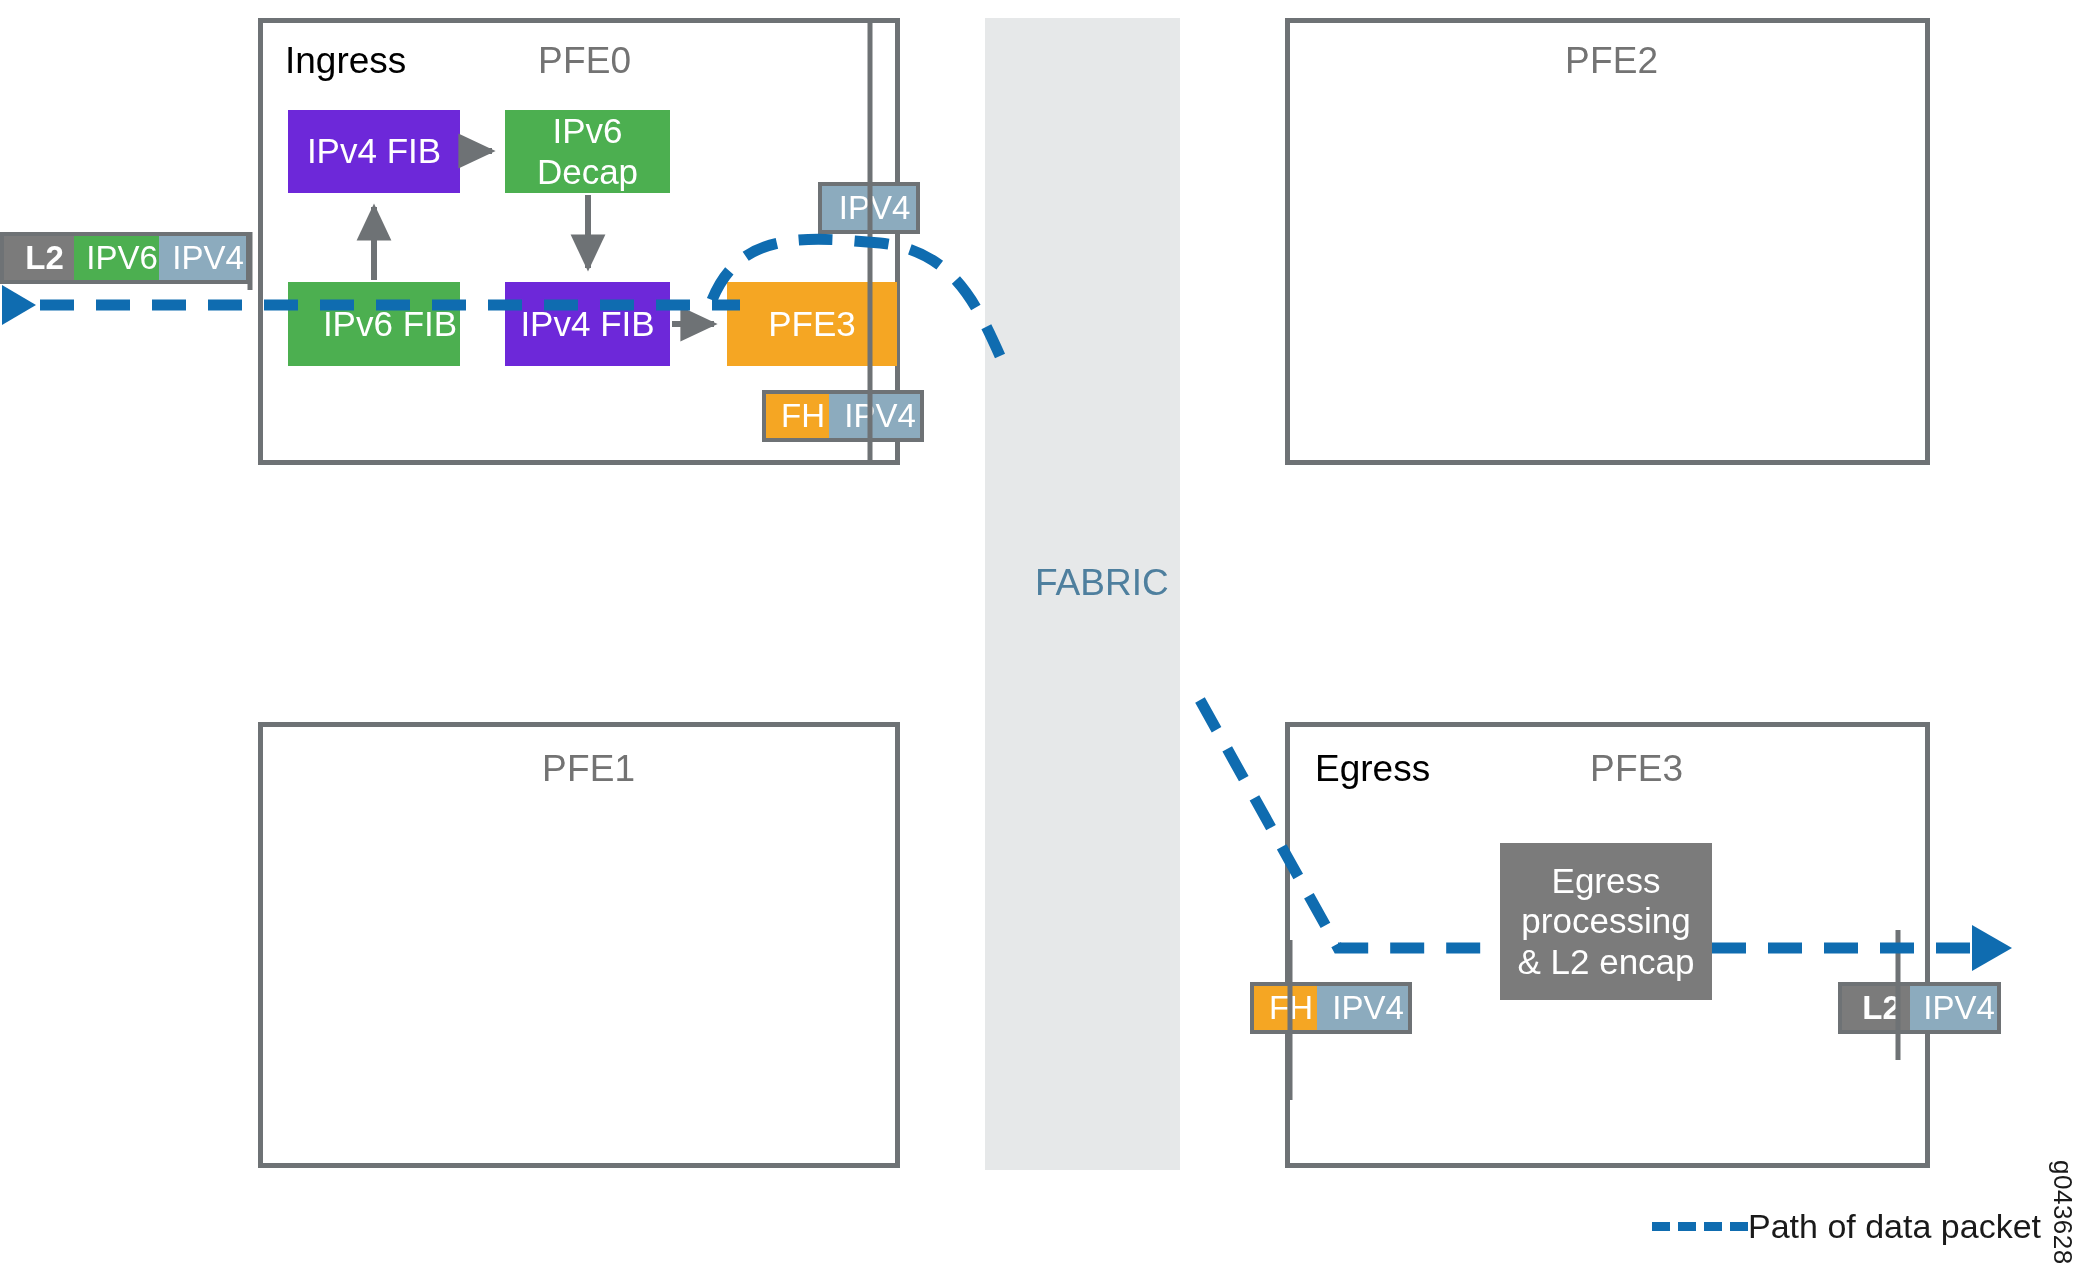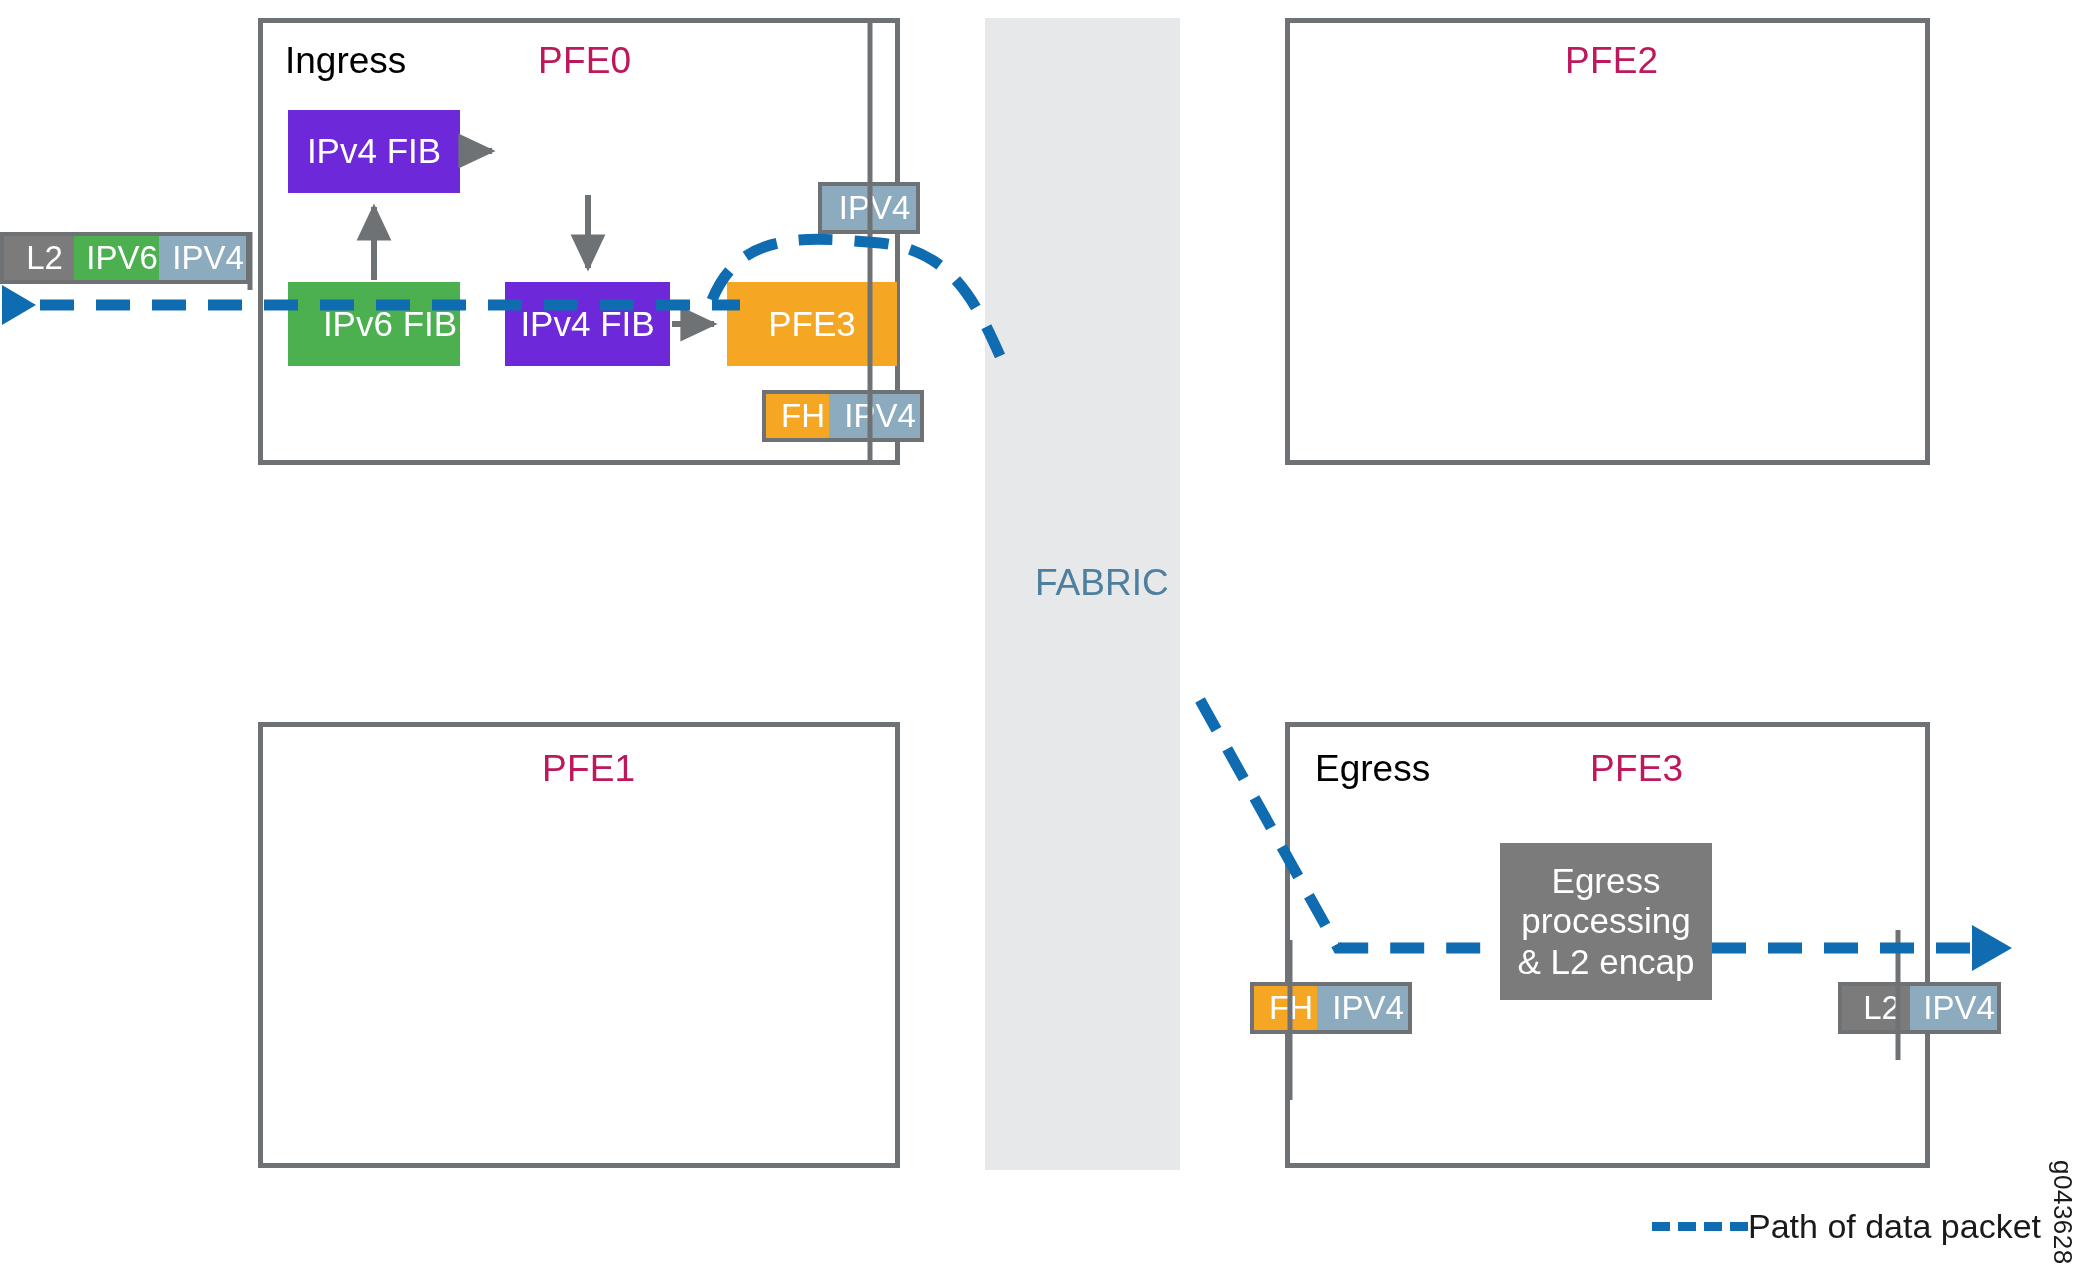--- a/index.html
+++ b/index.html
@@ -30,21 +30,21 @@
 
   
   .pfe-box {
     position: absolute;
     border: 5px solid #6e7275;
     background: #ffffff;
     box-sizing: border-box;
   }
   .pfe-title {
     position: absolute;
-    color: #be185d;
+    color: #737373;
     font-size: 37px;
     white-space: nowrap;
     letter-spacing: 0.2px;
   }
   .stage-title {
     position: absolute;
     color: #000000;
     font-size: 37px;
     white-space: nowrap;
   }
@@ -90,21 +90,21 @@
   .pkt > span {
     display: flex;
     align-items: center;
     justify-content: center;
     color: #ffffff;
     font-size: 33px;
     box-sizing: border-box;
     height: 100%;
     padding-left: 11px;
   }
-  .seg-gray   { background: #7b7b7b; }
+  .seg-gray   { background: #7b7b7b; font-weight: bold; }
   .seg-green  { background: #4caf50; }
   .seg-blue   { background: #8cabbe; }
   .seg-orange { background: #f5a623; }
 
   
   #legend {
     position: absolute;
     display: flex;
     align-items: center;
   }
@@ -137,20 +137,23 @@
   <div id="fabric-label" style="left:1035px; top:562px;">FABRIC</div>
 
   <div class="pfe-box" style="left:258px; top:18px; width:642px; height:447px;"></div>
 
   <div class="stage-title" style="left:285px; top:40px;">Ingress</div>
 
   <div class="pfe-title" style="left:538px; top:40px;">PFE0</div>
 
   <div class="fblock blue" style="left:288px; top:110px; width:172px; height:83px;">IPv4 FIB</div>
 
+  <div class="fblock green" style="left:505px; top:110px; width:165px; height:83px;">
+    <span style="display:block;max-width:110px;">IPv6 Decap</span>
+  </div>
 
   <div class="fblock green" style="left:288px; top:282px; width:172px; height:84px;padding-left:32px;">IPv6 FIB</div>
 
   <div class="fblock blue" style="left:505px; top:282px; width:165px; height:84px;">IPv4 FIB</div>
 
   <div class="fblock orange" style="left:727px; top:282px; width:170px; height:84px;">PFE3</div>
 
   <div class="pkt" style="left:818px; top:182px; width:102px;">
     <span class="seg-blue" style="width:100%;">IPV4</span>
   </div>

